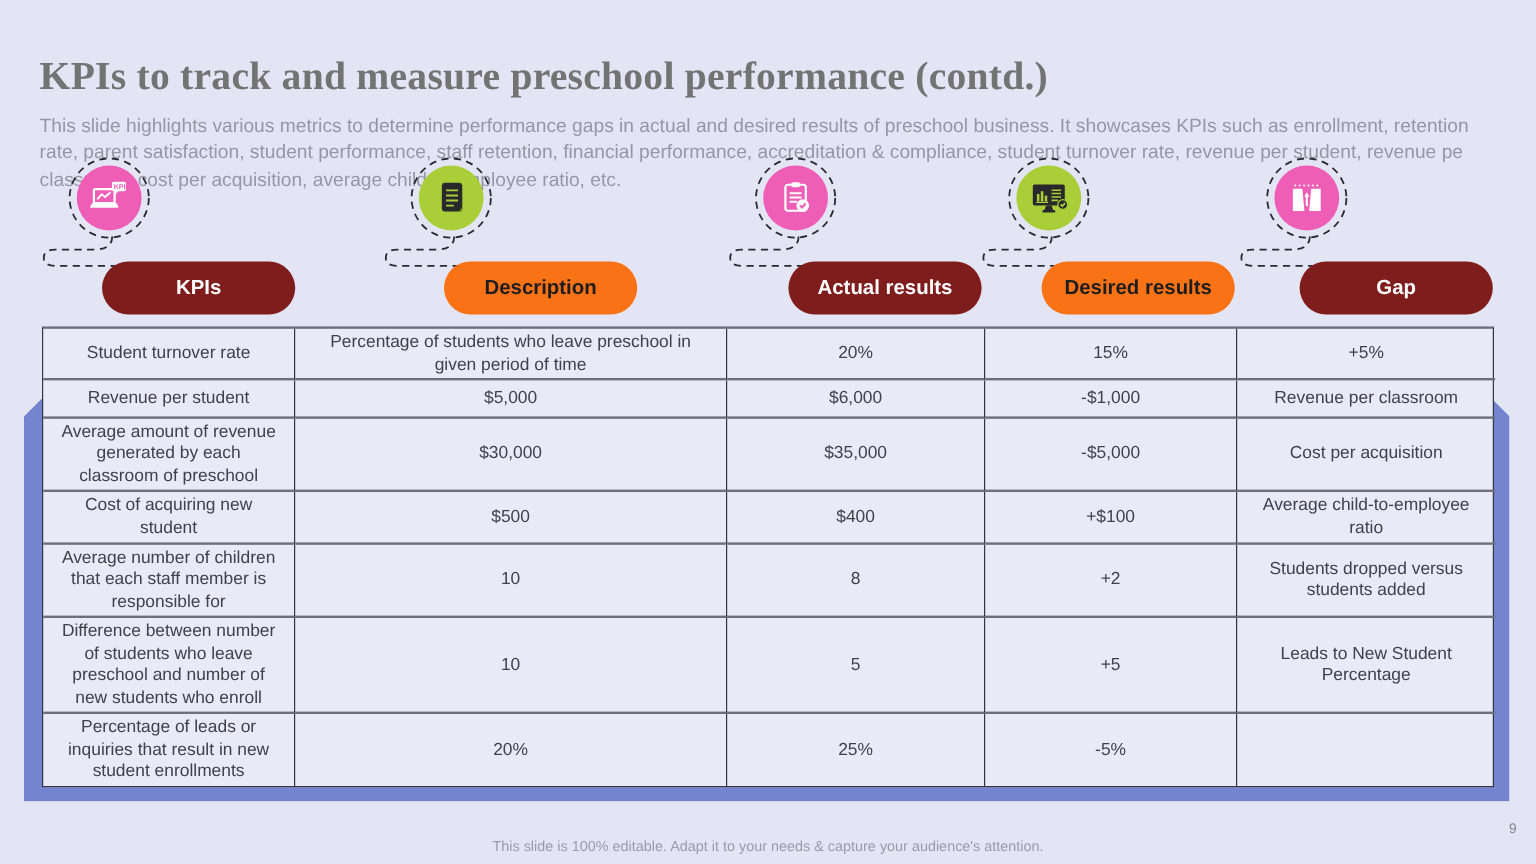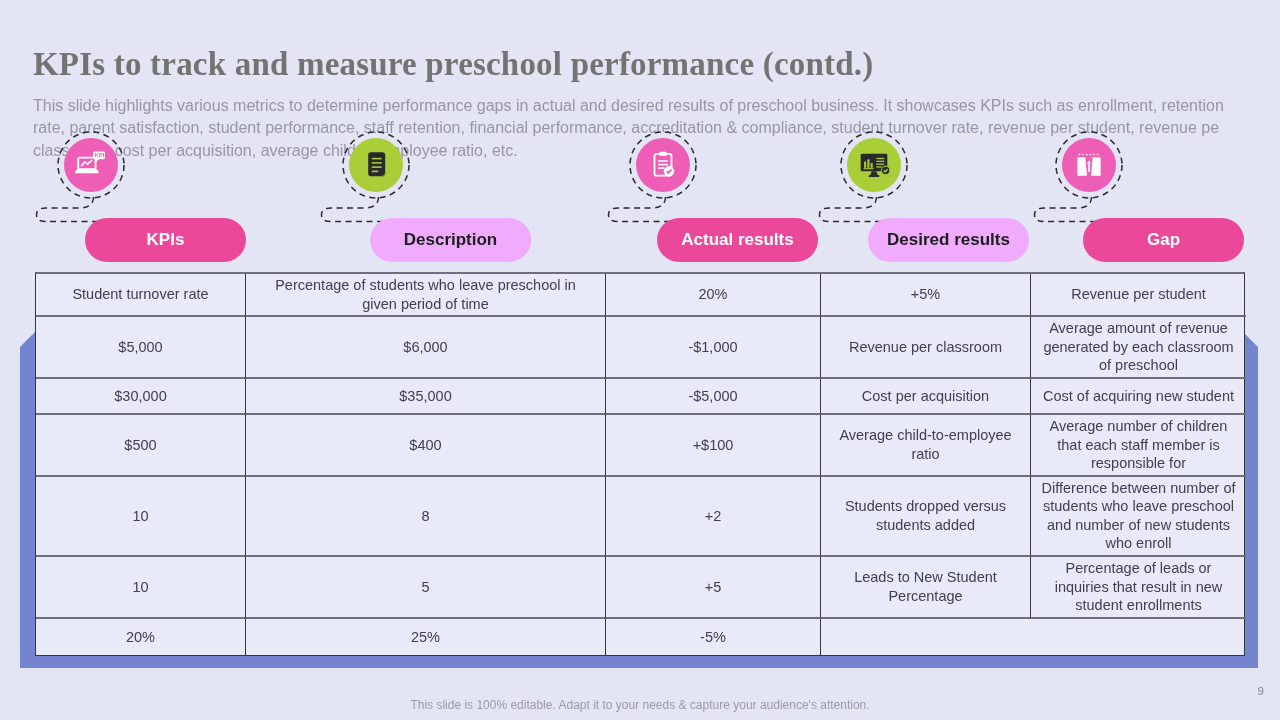--- a/index.html
+++ b/index.html
@@ -24,22 +24,22 @@
     position:absolute;left:34px;top:8px;width:54px;height:54px;border-radius:50%;
     display:flex;align-items:center;justify-content:center;
   }
   .circle.pink{background:#ee5db6;}
   .circle.green{background:#a9ce37;}
   .pill{
     position:absolute;left:55px;top:88px;width:161px;height:44px;border-radius:22px;
     display:flex;align-items:center;justify-content:center;
     font-weight:700;font-size:17px;
   }
-  .pill.pink{background:#ec4899;color:#ffffff;}
-  .pill.green{background:#f0abfc;color:#1d1d1f;}
+  .pill.pink{background:#7f1d1d;color:#ffffff;}
+  .pill.green{background:#f97316;color:#1d1d1f;}
   .g1{left:30px;} .g2{left:315px;} .g3{left:602px;} .g4{left:813px;} .g5{left:1028px;}
   
   .blue-band{
     position:absolute;left:20px;top:332px;width:1238px;height:336px;z-index:1;
     background:#7484cf;
     clip-path:polygon(0 15px,15px 0,calc(100% - 15px) 0,100% 15px,100% 100%,0 100%);
   }
   
   .kpi-table{
     position:absolute;left:35px;top:272px;width:1210px;height:384px;z-index:2;
@@ -174,20 +174,21 @@
   </div>
   <div class="pill pink">Gap</div>
 </div>
 
 <div class="blue-band"></div>
 
 <div class="kpi-table">
   <div class="cell">Student turnover rate</div>
   <div class="cell">Percentage of students who leave preschool in given period of time</div>
   <div class="cell">20%</div>
+  <div class="cell">15%</div>
   <div class="cell">+5%</div>
 
   <div class="cell">Revenue per student</div>
   <div class="cell">$5,000</div>
   <div class="cell">$6,000</div>
   <div class="cell">-$1,000</div>
 
   <div class="cell">Revenue per classroom</div>
   <div class="cell">Average amount of revenue generated by each classroom of preschool</div>
   <div class="cell">$30,000</div>

